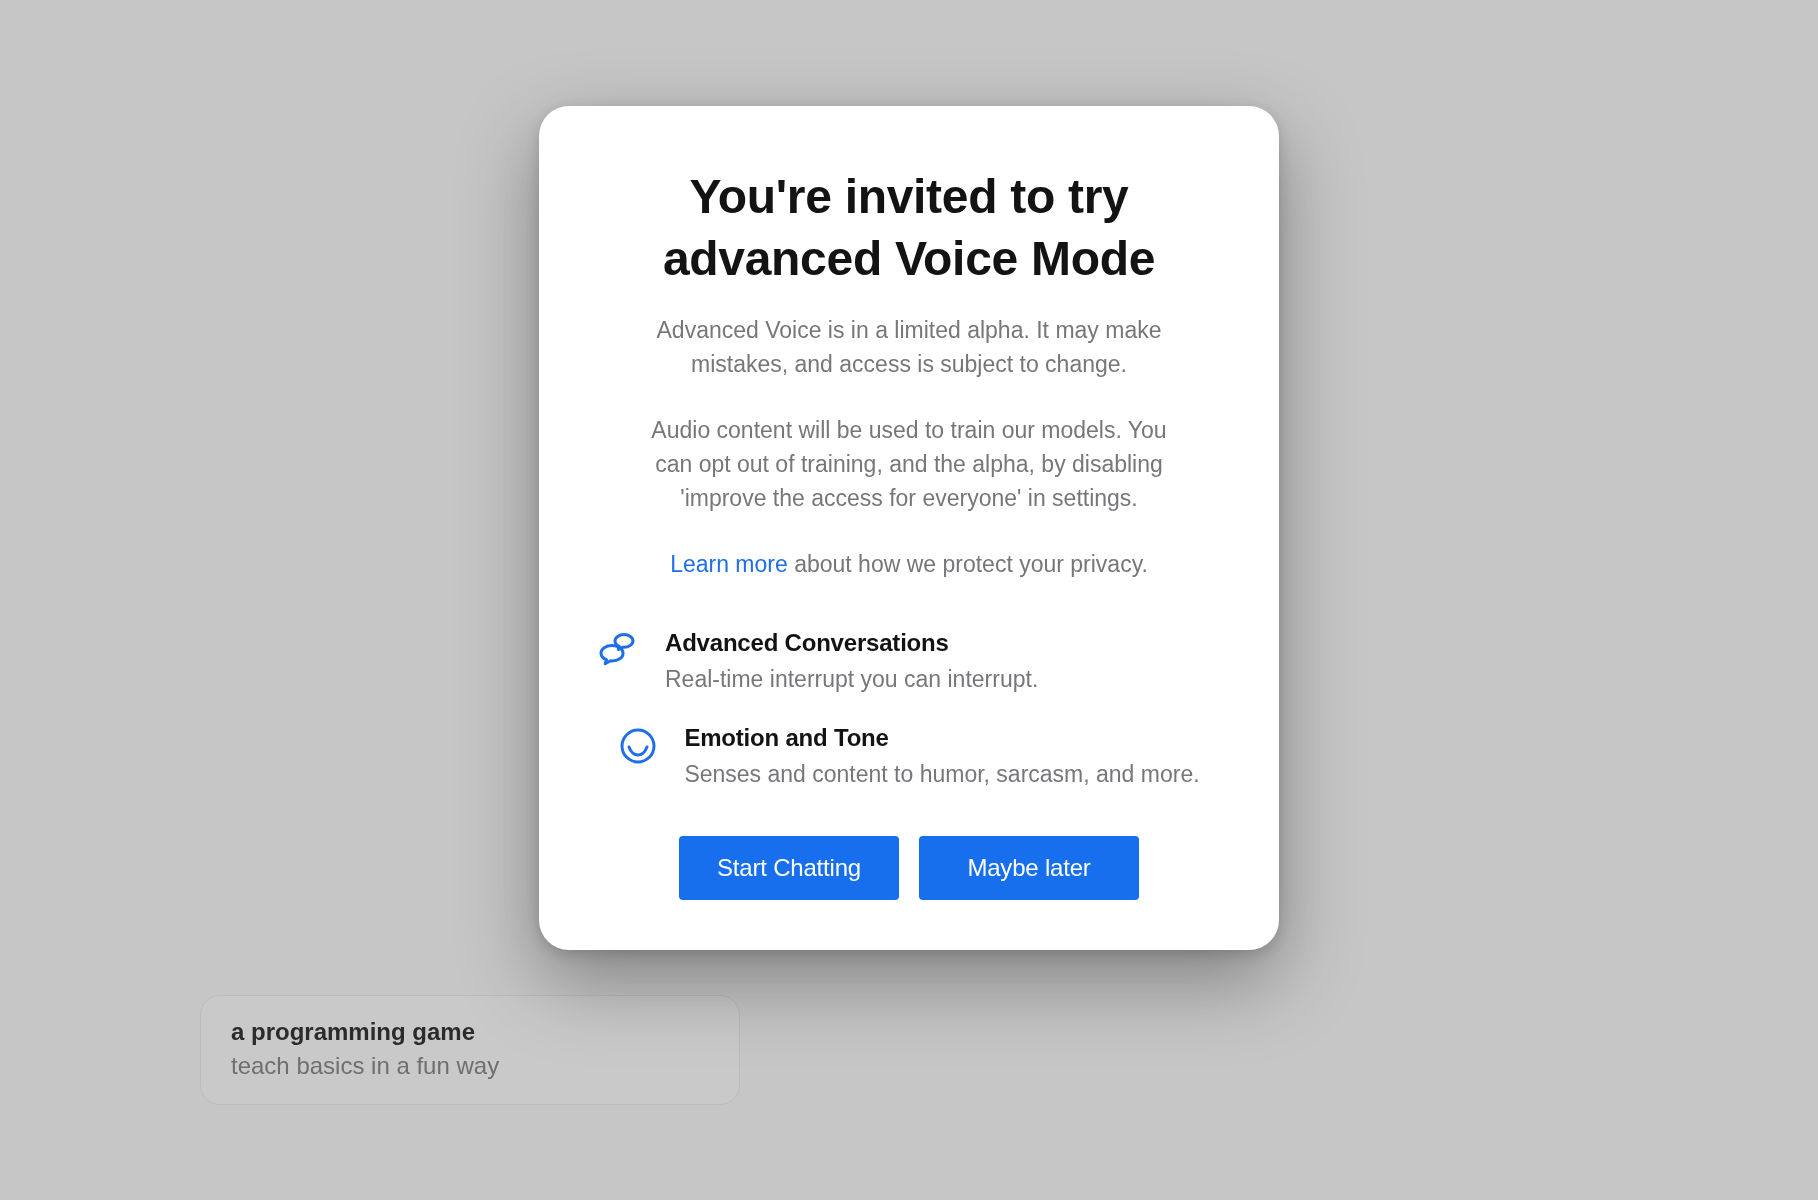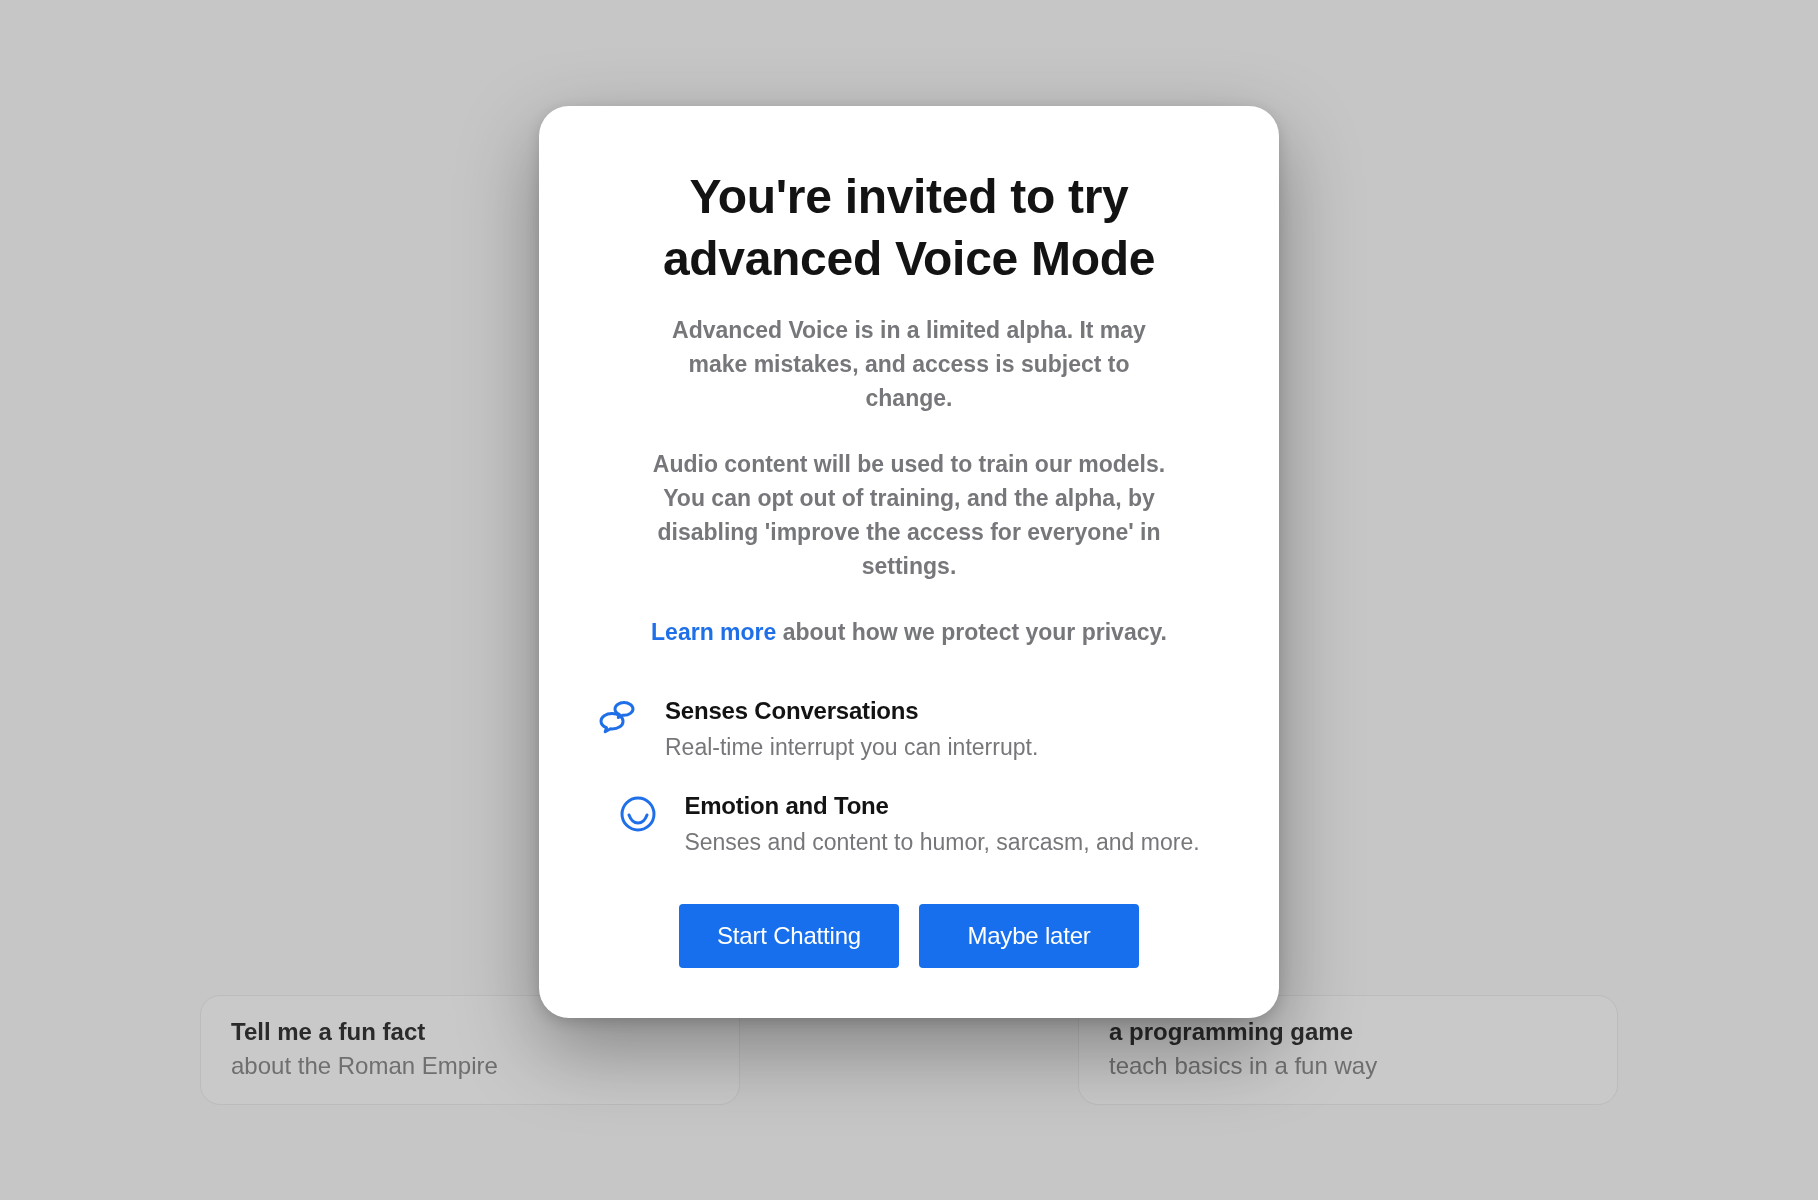--- a/index.html
+++ b/index.html
@@ -69,21 +69,21 @@
   .modal .desc {
     margin-top: 22px;
     font-size: 23px;
     line-height: 1.48;
     color: #76777a;
     text-align: center;
     max-width: 520px;
     margin-left: auto;
     margin-right: auto;
   }
-  .modal .desc p { margin-bottom: 32px; font-weight: bold; }
+  .modal .desc p { margin-bottom: 32px; }
   .modal .desc p:last-child { margin-bottom: 16px; }
   .modal .desc a {
     color: #1f6fe8;
     text-decoration: none;
     cursor: pointer;
   }
 
   .features {
     margin-top: 48px;
   }
@@ -132,24 +132,20 @@
     cursor: pointer;
     min-width: 220px;
     letter-spacing: -0.2px;
   }
 </style>
 </head>
 <body>
 
 <div class="chips-row row1">
   <div class="chip">
-    <div class="chip-title">Tell me a fun fact</div>
-    <div class="chip-sub">about the Roman Empire</div>
-  </div>
-  <div class="chip">
     <div class="chip-title">a programming game</div>
     <div class="chip-sub">teach basics in a fun way</div>
   </div>
 </div>
 
 <div class="modal">
   <h1>You're invited to try advanced Voice Mode</h1>
 
   <div class="desc">
     <p>Advanced Voice is in a limited alpha. It may make mistakes, and access is subject to change.</p>
@@ -162,21 +158,21 @@
   <div class="features">
 
     <div class="feature">
       <div class="feature-icon">
         <svg viewBox="0 0 40 40" fill="none" stroke="currentColor" stroke-width="3" stroke-linecap="round" stroke-linejoin="round">
           <path d="M30 11c0-3.5-4-6.5-9-6.5S12 7.5 12 11c0 2.3 1.7 4.3 4.3 5.4l-1 3.1 4.2-2.3c.5.05 1 .08 1.5.08 5 0 9-3 9-6.5z" transform="translate(4,-1)"></path>
           <path d="M24 22c0-4.3-4.9-7.5-11-7.5S2 17.7 2 22c0 2.9 2.2 5.4 5.5 6.7l-1.3 4 5.3-2.9c.5.05 1 .1 1.5.1 6.1 0 11-3.2 11-7.5z"></path>
         </svg>
       </div>
       <div class="feature-text">
-        <h3>Senses Conversations</h3>
+        <h3>Advanced Conversations</h3>
         <p>Real-time interrupt you can interrupt.</p>
       </div>
     </div>
 
     <div class="feature">
       <div class="feature-icon">
         <svg viewBox="0 0 40 40" fill="none" stroke="currentColor" stroke-width="3" stroke-linecap="round" stroke-linejoin="round">
           <circle cx="20" cy="20" r="16"></circle>
           <path d="M11 21c1.8 5 5.2 8 9 8s7.2-3 9-8"></path>
         </svg>

